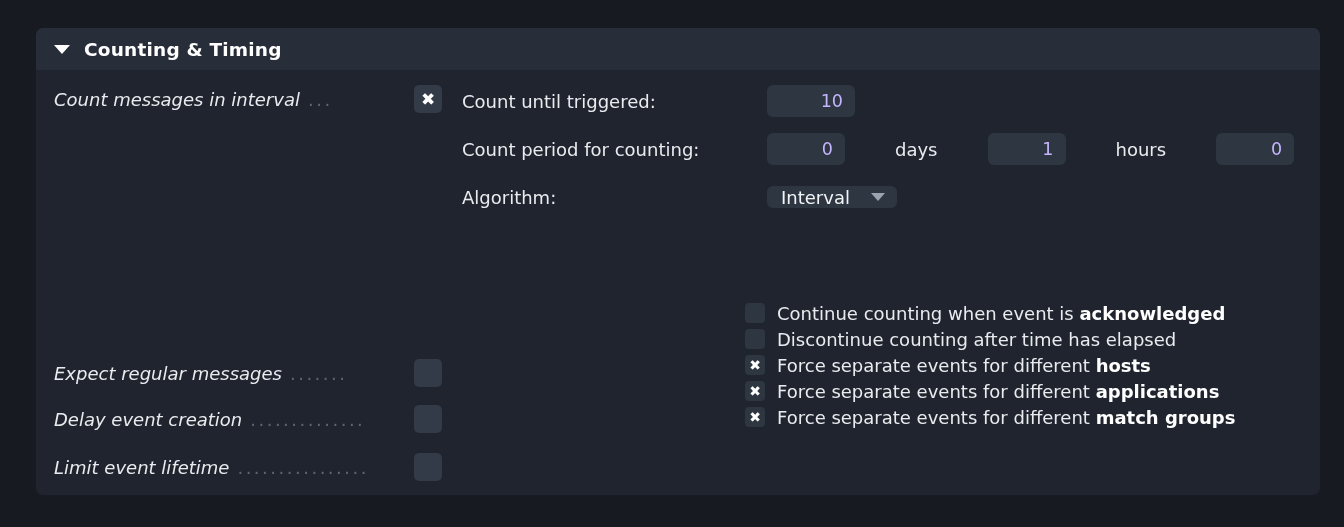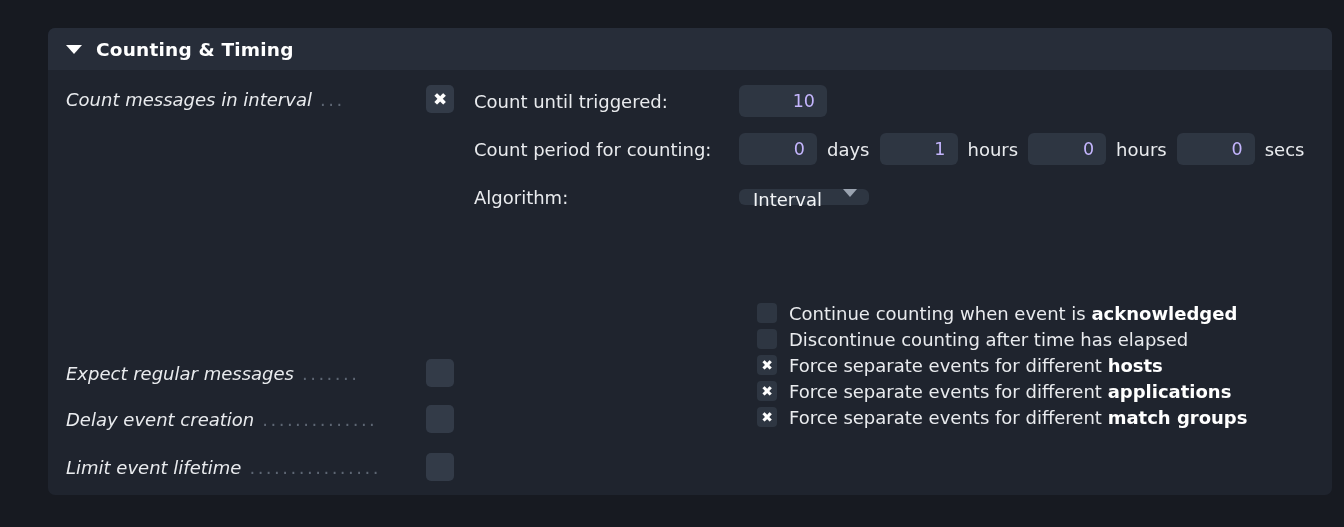--- a/index.html
+++ b/index.html
@@ -4,21 +4,21 @@
 <style>
   * { box-sizing: border-box; margin: 0; padding: 0; }
   html, body {
     width: 1344px; height: 527px;
     background: #171a21;
     font-family: "DejaVu Sans", sans-serif;
     overflow: hidden;
   }
   .panel {
     position: absolute;
-    left: 48px; top: 28px;
+    left: 36px; top: 28px;
     width: 1284px; height: 467px;
     background: #1f242e;
     border-radius: 7px;
   }
   .panel-header {
     height: 42px;
     background: #272d39;
     border-radius: 7px 7px 0 0;
     display: flex;
     align-items: center;
@@ -83,20 +83,21 @@
   }
 
   
   .right-col { position: absolute; left: 426px; top: 0; }
   .field-row {
     position: absolute;
     display: flex;
     align-items: center;
     height: 34px;
     white-space: nowrap;
+    gap: 40px;
   }
   .field-label {
     color: #e9ebee;
     font-size: 18px;
   }
   .num-input {
     background: #2e3642;
     border: none;
     border-radius: 6px;
     color: #c4b5fd;
@@ -106,25 +107,25 @@
     height: 32px;
     padding: 0 12px 0 8px;
   }
   .unit {
     color: #e9ebee;
     font-size: 18px;
     margin: 4px 10px;
   }
   .select-box {
     display: inline-flex;
-    align-items: flex-start;
+    align-items: center;
     justify-content: space-between;
     background: #2e3642;
     border-radius: 6px;
-    height: 16px;
+    height: 22px;
     min-width: 130px;
     padding: 0 12px 0 14px;
     cursor: pointer;
   }
   .select-value { color: #f2f4f6; font-size: 18px; }
   .select-caret {
     width: 0; height: 0;
     border-left: 7px solid transparent;
     border-right: 7px solid transparent;
     border-top: 8px solid #9aa3b0;

